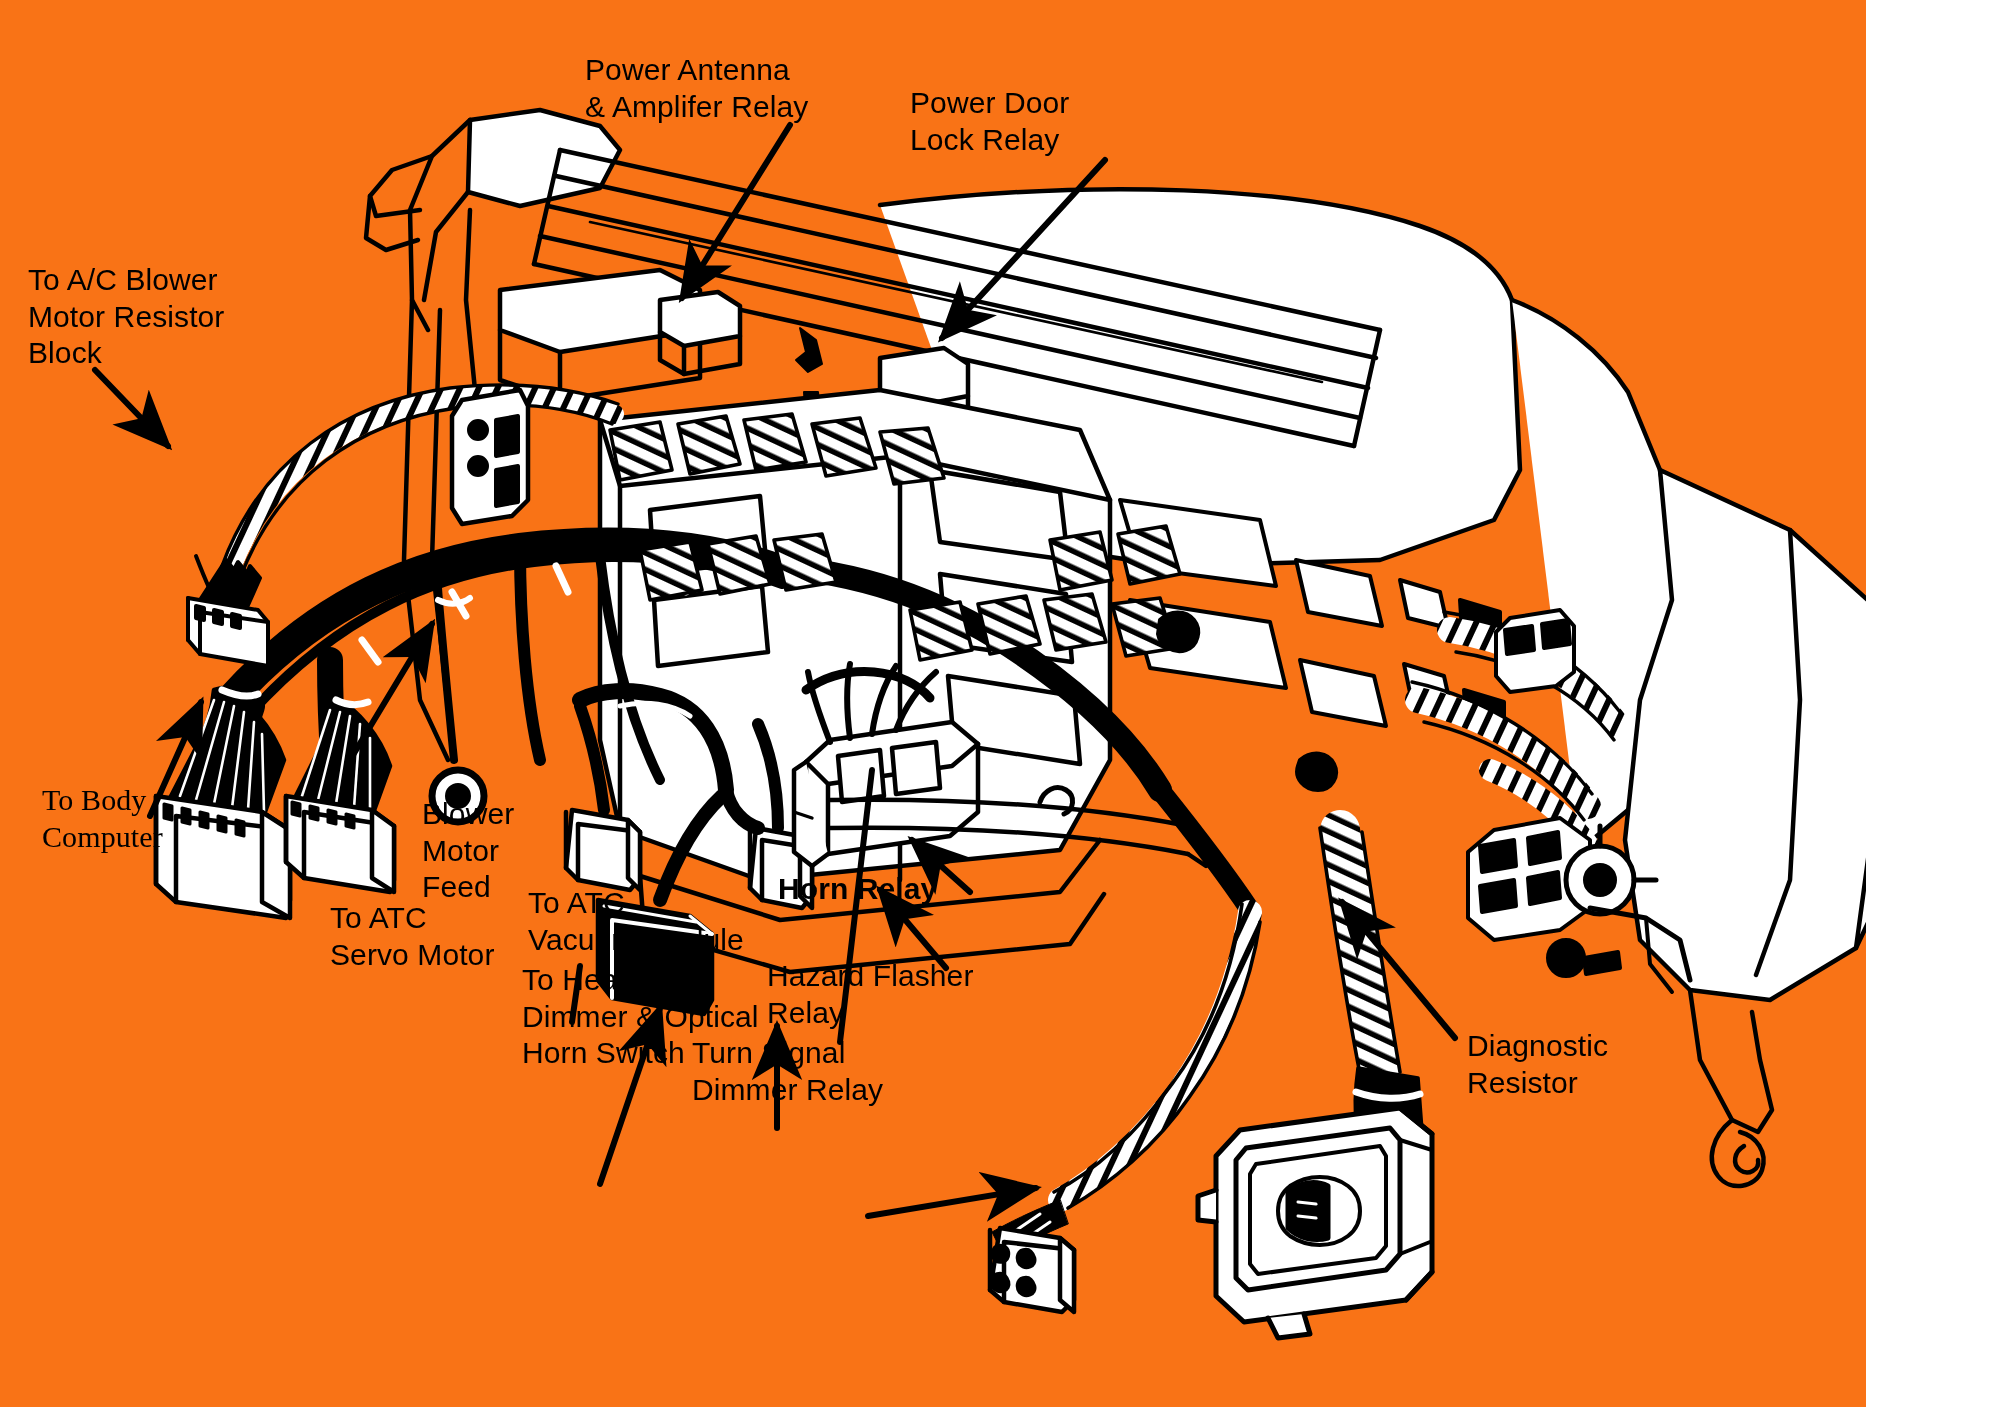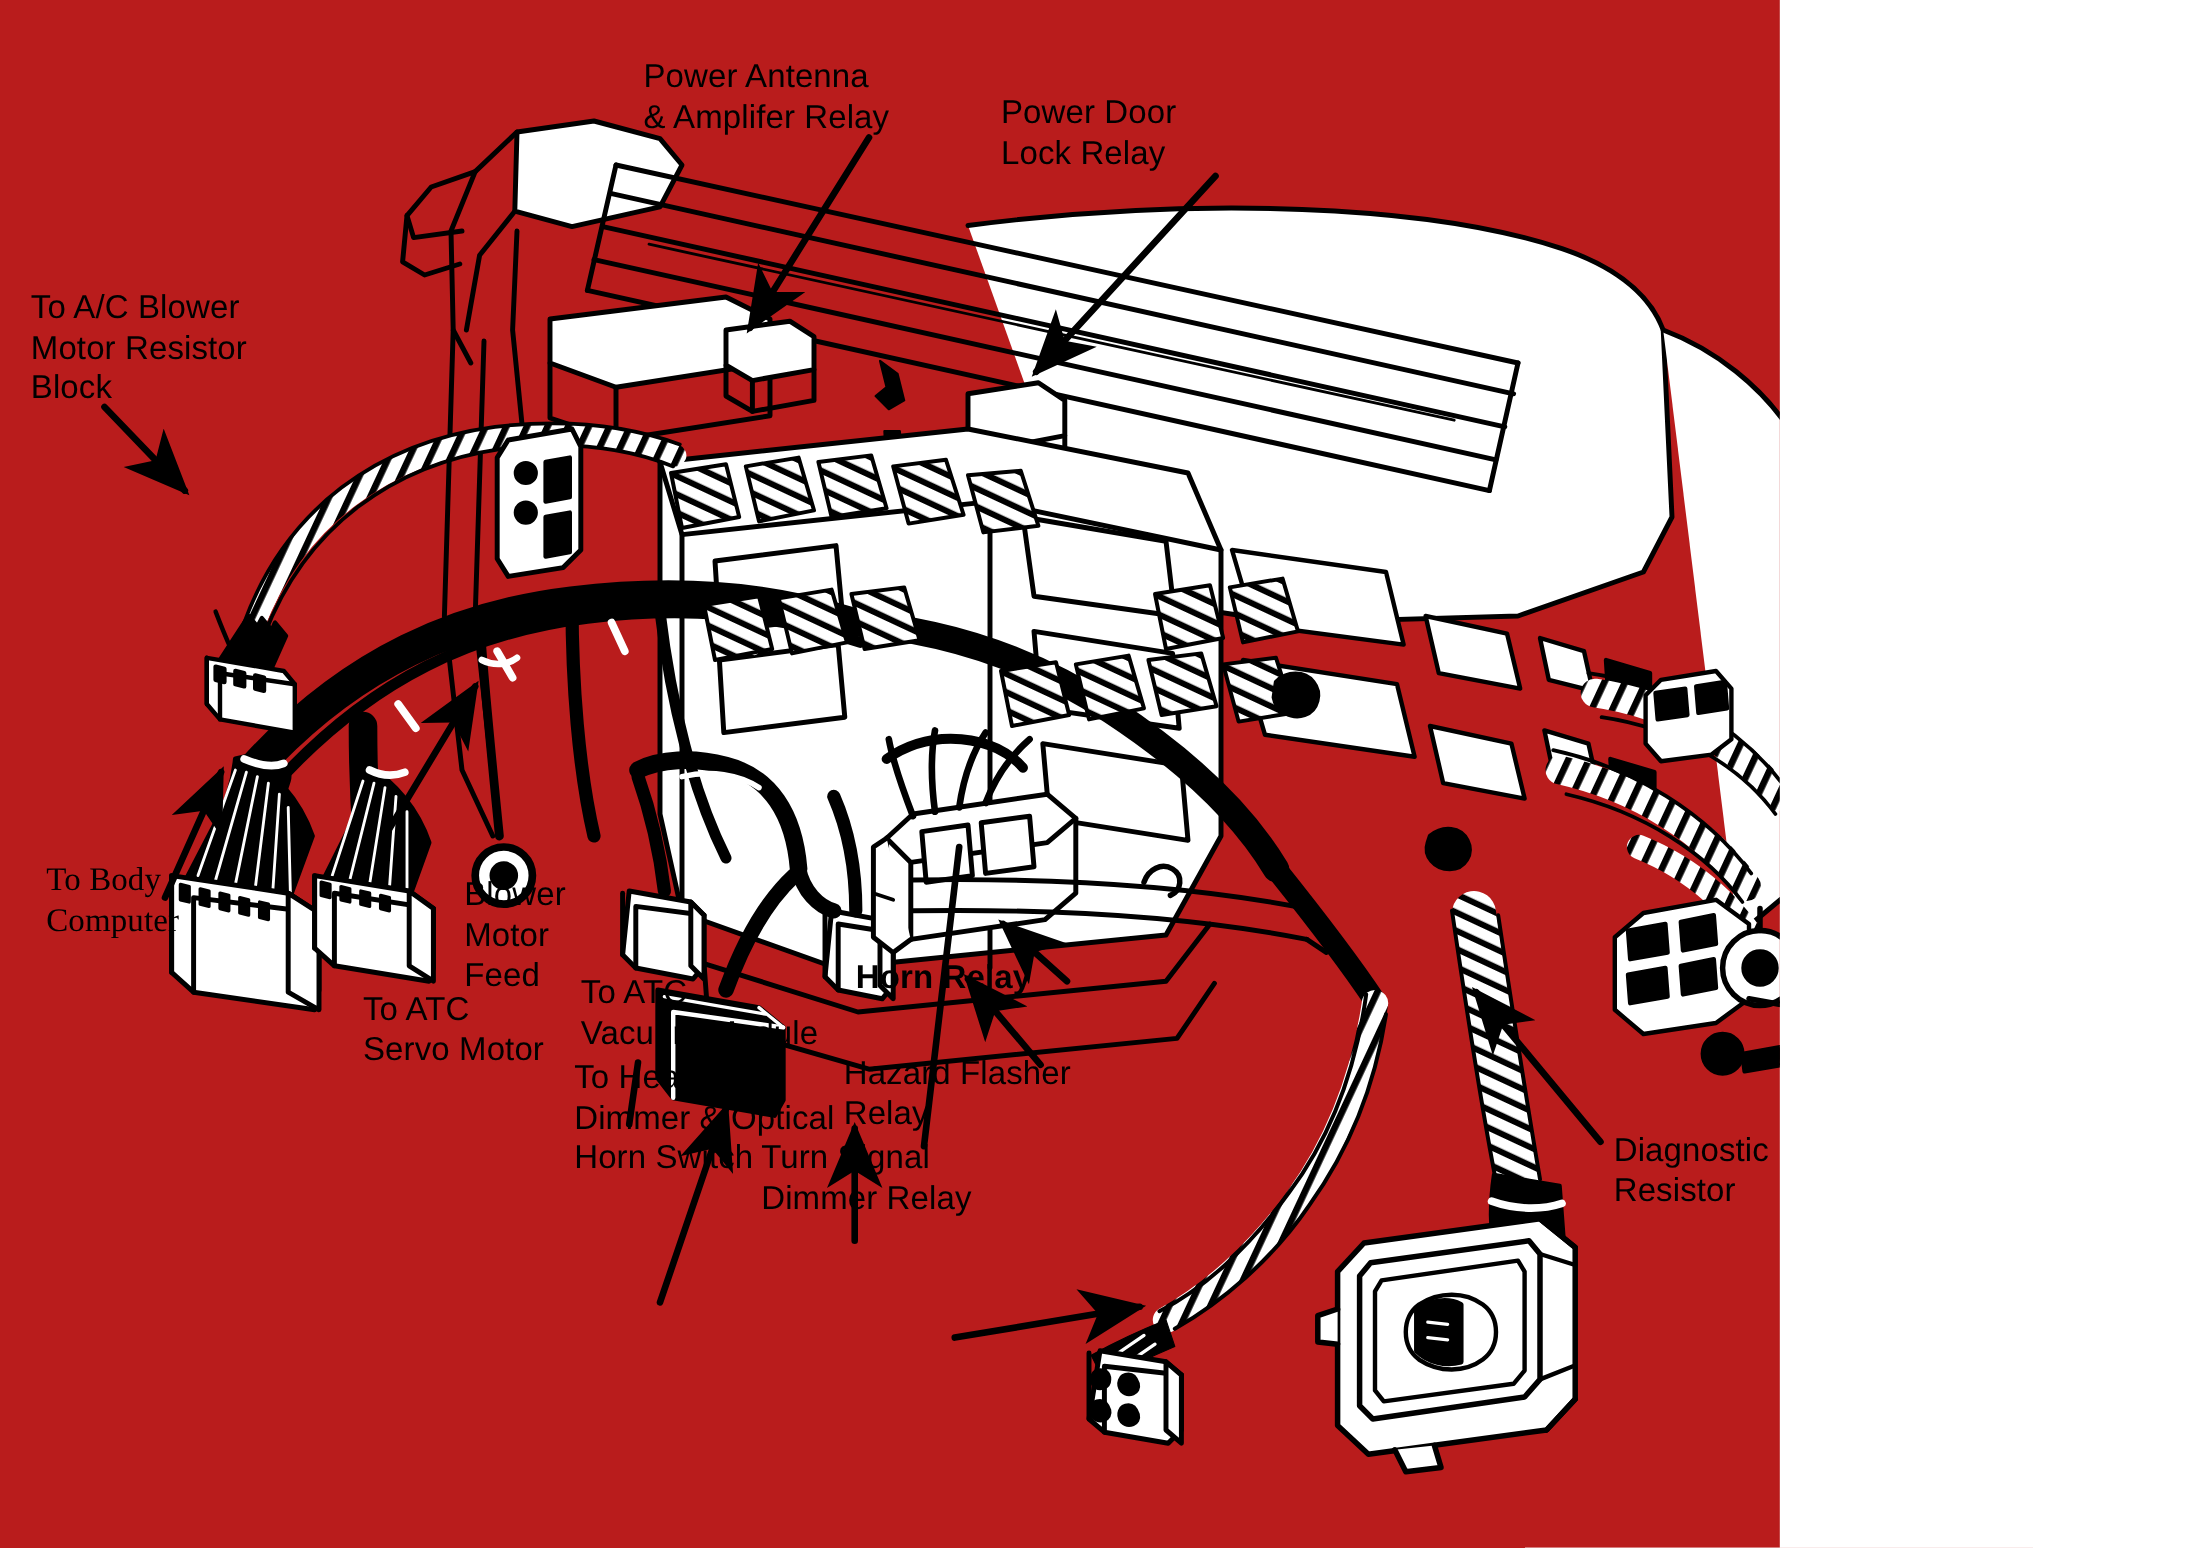--- a/index.html
+++ b/index.html
@@ -4,23 +4,23 @@
 <title>Instrument Panel Wiring Harness Diagram</title>
 <style>
   html,body{margin:0;padding:0;background:#ffffff;}
   body{
     font-family:"Liberation Sans", sans-serif;
     color:#000;
     -webkit-font-smoothing:antialiased;
   }
   #stage{
     position:relative;
-    width:1618px;
+    width:1866px;
     height:1407px;
-    background:#b91c1c;
+    background:#f97316;
     overflow:hidden;
   }
   #artwork{
     position:absolute;
     left:0; top:0;
     width:2002px;
     height:1407px;
   }
   .callout{
     position:absolute;

